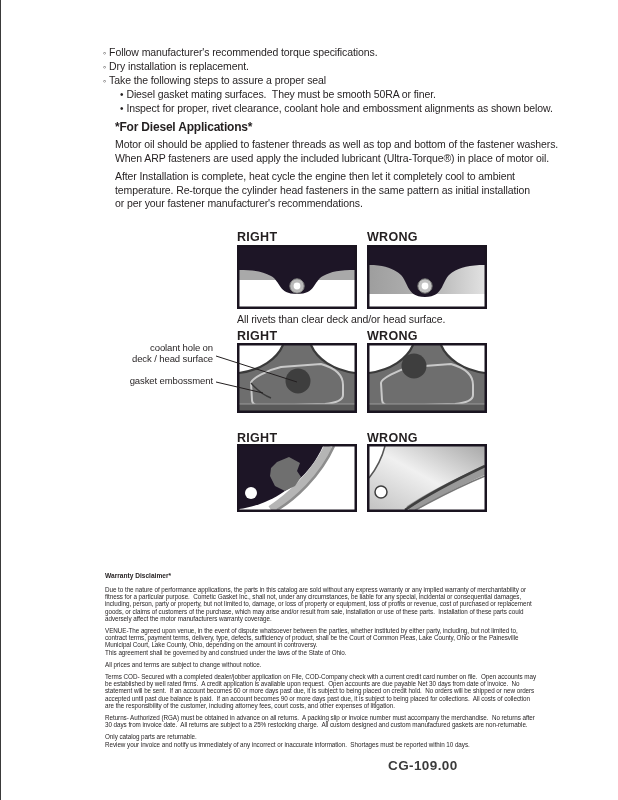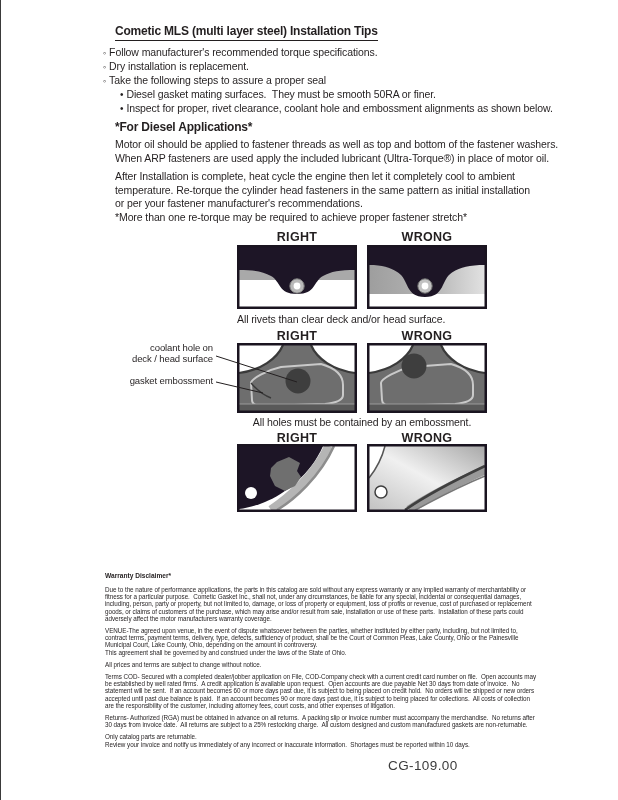--- a/index.html
+++ b/index.html
@@ -15,54 +15,52 @@
   }
   .bullet{position:absolute;font-size:10.5px;letter-spacing:-0.1px;white-space:pre;}
   .bullet.l1{left:103px;}
   .bullet.l2{left:120px;}
   .bullet.l1::before{content:"\25E6";margin-right:3px;font-size:9px;}
   .bullet.l2::before{content:"\2022";margin-right:3px;font-size:10px;}
 
   .h2{position:absolute;left:115px;font-size:12px;font-weight:700;letter-spacing:-0.2px;}
   .para{position:absolute;left:115px;font-size:10.5px;line-height:13.5px;letter-spacing:-0.1px;white-space:pre;}
 
-  .dg-header{position:absolute;width:120px;text-align:center;font-size:12.5px;font-weight:700;letter-spacing:0.3px;}
+  .dg-header{position:absolute;width:120px;font-size:12.5px;font-weight:700;letter-spacing:0.3px;}
   .dg-box{position:absolute;width:120px;}
   .dg-box svg{display:block;width:100%;height:100%;}
   .caption{position:absolute;font-size:10.5px;letter-spacing:-0.1px;white-space:pre;line-height:12px;}
   .pointer-label{position:absolute;left:90px;width:123px;text-align:right;font-size:9.5px;line-height:10.5px;white-space:pre;letter-spacing:-0.1px;}
   .overlay{position:absolute;left:0;top:0;width:618px;height:800px;pointer-events:none;}
 
   .legal{position:absolute;left:105px;top:572px;width:430px;}
   .legal h3{margin:0 0 7px 0;font-size:6.6px;font-weight:700;}
   .legal p{margin:0 0 5px 0;font-size:6.3px;line-height:7.2px;white-space:pre;letter-spacing:-0.05px;}
 
-  .page-num{position:absolute;left:388px;top:758px;font-size:13.5px;letter-spacing:0.4px;color:#3b3b3b;}
+  .page-num{position:absolute;left:388px;top:758px;font-size:13.5px;letter-spacing:0.4px;color:#3b3b3b;font-weight:bold;}
 </style>
 </head>
 <body>
 
 <div class="page">
   <div class="edge-line"></div>
 
-  <div class="title">Cometic MLS (multi layer steel) Installation Tips</div>
 
   <div class="bullet l1" style="top:46px"><span>Follow manufacturer's recommended torque specifications.</span></div>
   <div class="bullet l1" style="top:60px"><span>Dry installation is replacement.</span></div>
   <div class="bullet l1" style="top:74px"><span>Take the following steps to assure a proper seal</span></div>
   <div class="bullet l2" style="top:88px"><span>Diesel gasket mating surfaces.  They must be smooth 50RA or finer.</span></div>
   <div class="bullet l2" style="top:102px"><span>Inspect for proper, rivet clearance, coolant hole and embossment alignments as shown below.</span></div>
 
   <div class="h2" style="top:120px">*For Diesel Applications*</div>
   <div class="para" style="top:138px">Motor oil should be applied to fastener threads as well as top and bottom of the fastener washers.
 When ARP fasteners are used apply the included lubricant (Ultra-Torque®) in place of motor oil.</div>
   <div class="para" style="top:170px">After Installation is complete, heat cycle the engine then let it completely cool to ambient
 temperature. Re-torque the cylinder head fasteners in the same pattern as initial installation
 or per your fastener manufacturer's recommendations.</div>
-  <div class="para" style="top:211px">*More than one re-torque may be required to achieve proper fastener stretch*</div>
 
   <div class="dg-header" style="left:237px;top:230px">RIGHT</div>
   <div class="dg-header" style="left:367px;top:230px">WRONG</div>
 
   <div class="dg-box" style="left:237px;top:245px;height:64px">
     <svg viewBox="0 0 120 64">
       <rect x="0" y="0" width="120" height="64" fill="#ffffff"></rect>
       <rect x="2" y="25" width="116" height="10" fill="#a9a9a9"></rect>
       <path d="M2,2 H118 V25 C103,25 94,26.5 86,31 C76,36.5 79,49 60,49 C41,49 44,36.5 34,31 C26,26.5 17,25 2,25 Z" fill="#1d1526"></path>
       <circle cx="60" cy="41" r="7.2" fill="#b9b9b9" stroke="#7d7d7d" stroke-width="1"></circle>
@@ -118,21 +116,20 @@
       <path d="M118,2 H74 C80,16 96,27 118,30 Z" fill="#ffffff"></path>
       <path d="M46,2 C40,16 24,27 2,30" stroke="#3a3a3a" stroke-width="2.2" fill="none"></path>
       <path d="M74,2 C80,16 96,27 118,30" stroke="#3a3a3a" stroke-width="2.2" fill="none"></path>
       <path d="M15,57 L14,40 C14,36 30,27 44,24 L84,21 C98,25 106,32 106,42 L106,52 C106,57 98,60 88,61 L26,63 C18,63 15,61 15,57 Z" stroke="#c9c9c9" stroke-width="2" fill="none"></path>
       <circle cx="47" cy="23" r="12.5" fill="#3e3e3e"></circle>
       <rect x="2" y="61" width="116" height="7" fill="#595959"></rect>
       <line x1="2" y1="61" x2="118" y2="61" stroke="#9a9a9a" stroke-width="1"></line>
       <rect x="1.25" y="1.25" width="117.5" height="67.5" fill="none" stroke="#1a1420" stroke-width="2.5"></rect>
     </svg>
   </div>
-  <div class="caption" style="left:237px;top:416px;width:250px;text-align:center">All holes must be contained by an embossment.</div>
 
   <div class="dg-header" style="left:237px;top:431px">RIGHT</div>
   <div class="dg-header" style="left:367px;top:431px">WRONG</div>
 
   <div class="dg-box" style="left:237px;top:444px;height:68px">
     <svg viewBox="0 0 120 68">
       <rect x="0" y="0" width="120" height="68" fill="#ffffff"></rect>
       <path d="M2,2 L86,2 C74,30 48,50 28,58 C18,62 10,64 2,65 Z" fill="#1d1526"></path>
       <path d="M92,2 C78,32 52,54 34,66" stroke="#b5b5b5" stroke-width="9" fill="none"></path>
       <path d="M97,2 C83,33 57,56 40,66" stroke="#8d8d8d" stroke-width="2.5" fill="none"></path>

